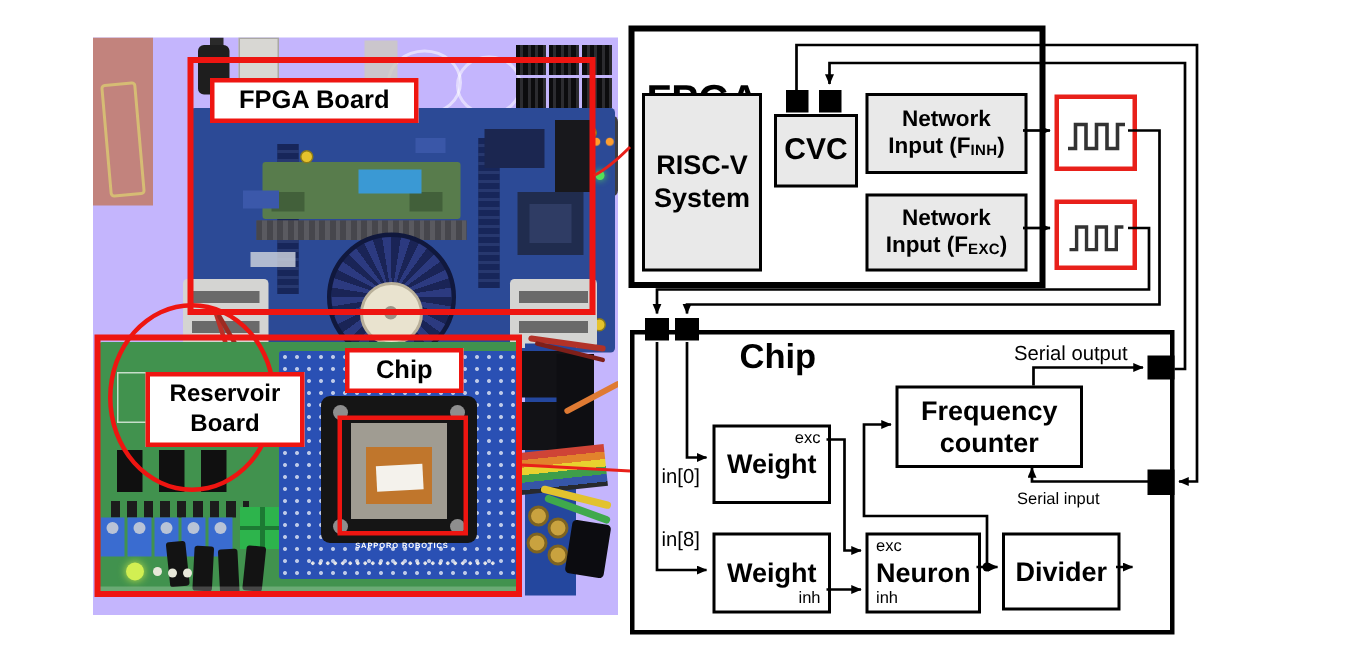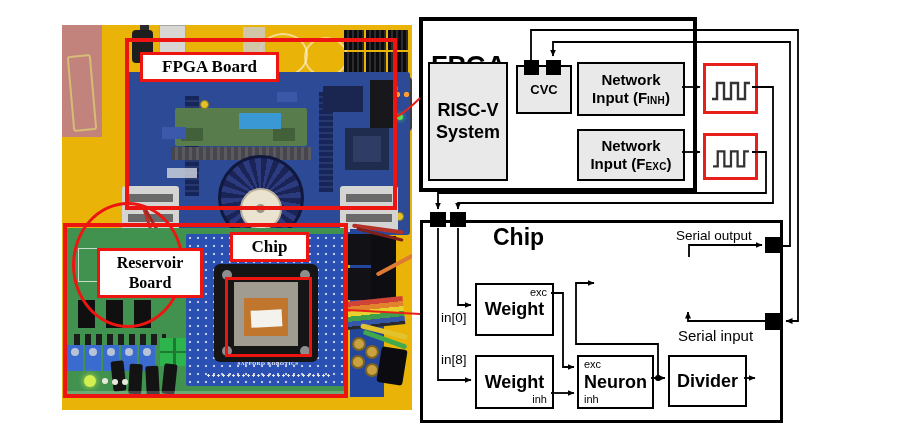--- a/index.html
+++ b/index.html
@@ -1,20 +1,20 @@
 <!DOCTYPE html>
 <html><head>
 <meta charset="utf-8">
 <style>
   html,body{margin:0;padding:0;background:#fff;}
   #canvas{position:relative;width:906px;height:439px;background:#ffffff;overflow:hidden;
           font-family:"Liberation Sans","DejaVu Sans",sans-serif;color:#000;}
   .abs{position:absolute;}
   
-  #photo{position:absolute;left:62px;top:25px;width:350px;height:385px;background:#eab308;overflow:hidden;font-family:Liberation Serif, serif;}
+  #photo{position:absolute;left:62px;top:25px;width:350px;height:385px;background:#c4b5fd;overflow:hidden;}
   .r50{border-radius:50%;}
   
   .blk{position:absolute;background:#fff;}
   .dbox{position:absolute;border:2.5px solid #000;background:#e9e9e9;display:flex;align-items:center;
         justify-content:center;text-align:center;font-weight:bold;line-height:1.18;z-index:3;}
   .cbox{position:absolute;border:2.5px solid #000;background:#fff;display:flex;align-items:center;
         justify-content:center;text-align:center;font-weight:bold;line-height:1.15;z-index:3;}
   .sq{position:absolute;background:#000;z-index:6;}
   .lbl{position:absolute;white-space:nowrap;z-index:4;}
   .tag{position:absolute;font-size:11px;font-weight:normal;line-height:1;}
@@ -176,21 +176,21 @@
       <span>Reservoir Board</span>
     </div>
   </div>
 
   <div class="blk" style="left:419px;top:17px;width:270px;height:167px;border:4.5px solid #000;z-index:2;">
     <div style="position:absolute;left:8px;top:2px;font-size:27px;font-weight:bold;margin-top:28px;">FPGA</div>
   </div>
   <div class="dbox" style="left:428px;top:62px;width:76px;height:115px;font-size:18px;">
     <span>RISC-V System</span>
   </div>
-  <div class="dbox" style="left:516px;top:65px;width:52px;height:45px;font-size:13px;">
+  <div class="dbox" style="left:516px;top:76px;width:52px;height:45px;font-size:20px;">
     <span>CVC</span>
   </div>
   <div class="dbox" style="left:577px;top:62px;width:104px;height:50px;font-size:15px;">
     <div>
       <span>Network</span><br>
       <span>Input (F</span><span class="sub">INH</span><span>)</span>
     </div>
   </div>
   <div class="dbox" style="left:577px;top:129px;width:104px;height:48px;font-size:15px;">
     <div>
@@ -224,28 +224,31 @@
     <span class="tag" style="right:5px;bottom:2px;">inh</span>
   </div>
   <div class="cbox" style="left:577px;top:355px;width:73px;height:50px;font-size:18px;">
     <span>Neuron</span>
     <span class="tag" style="left:5px;top:2px;">exc</span>
     <span class="tag" style="left:5px;bottom:2px;">inh</span>
   </div>
   <div class="cbox" style="left:668px;top:355px;width:75px;height:48px;font-size:18px;">
     <span>Divider</span>
   </div>
+  <div class="cbox" style="left:597px;top:257px;width:121px;height:51px;font-size:18px;">
+    <span>Frequency counter</span>
+  </div>
 
   <div class="sq" style="left:430px;top:212px;width:16px;height:15px;"></div>
   <div class="sq" style="left:450px;top:212px;width:16px;height:15px;"></div>
   <div class="sq" style="left:765px;top:237px;width:18px;height:16px;"></div>
   <div class="sq" style="left:765px;top:313px;width:18px;height:17px;"></div>
 
   <div class="lbl" style="left:676px;top:228px;font-size:13.5px;text-align:center;">Serial output</div>
-  <div class="lbl" style="left:678px;top:327px;font-size:15px;">Serial input</div>
+  <div class="lbl" style="left:678px;top:327px;font-size:11px;">Serial input</div>
   <div class="lbl" style="left:441px;top:310px;font-size:13.5px;">in[0]</div>
   <div class="lbl" style="left:441px;top:352px;font-size:13.5px;">in[8]</div>
 
   <svg class="overlay" width="906" height="439">
     <defs>
       <marker id="ah" markerWidth="9" markerHeight="8" refX="6.5" refY="3" orient="auto" markerUnits="userSpaceOnUse">
         <path d="M0,0 L7,3 L0,6 z" fill="#000"></path>
       </marker>
     </defs>
     <g stroke="#000" stroke-width="1.8" fill="none">

